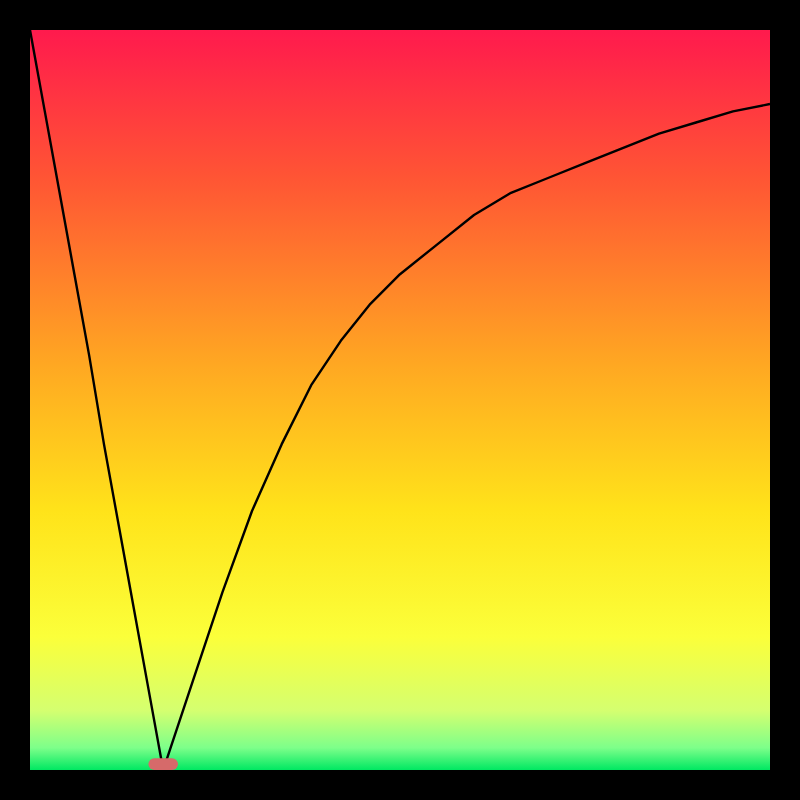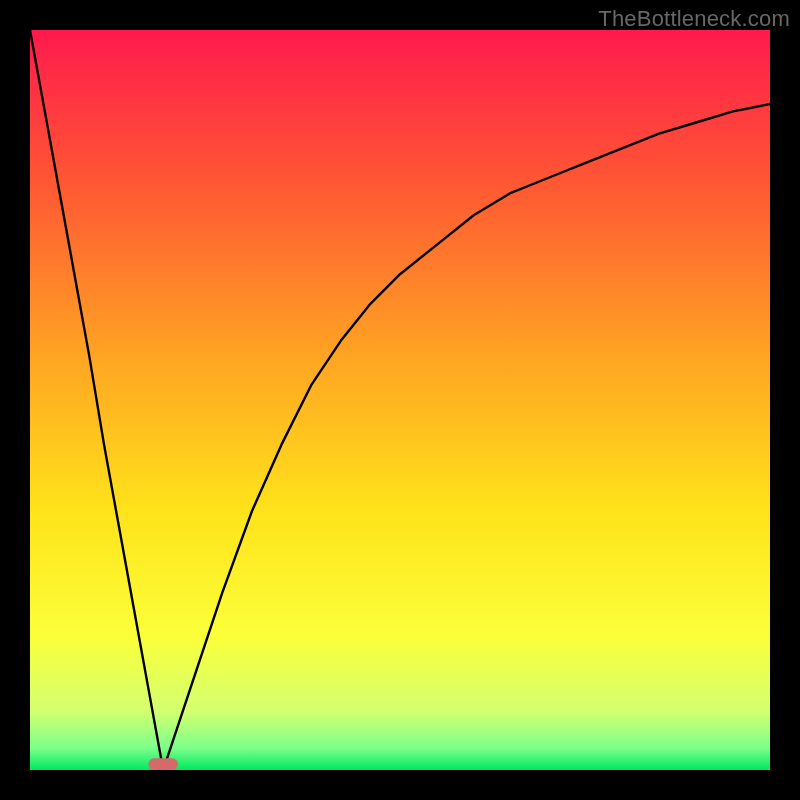--- a/index.html
+++ b/index.html
@@ -31,21 +31,20 @@
     color: #676767;
     font-size: 22px;
     font-weight: 500;
     letter-spacing: 0.2px;
   }
 </style>
 </head>
 <body>
 
 <div class="frame">
-  <div class="watermark">TheBottleneck.com</div>
   <svg class="plot" viewBox="0 0 740 740" preserveAspectRatio="none">
     <defs>
       <linearGradient id="bg-grad" x1="0" y1="0" x2="0" y2="1">
           <stop offset="0%" stop-color="#ff1a4d"></stop>
           <stop offset="20%" stop-color="#ff5534"></stop>
           <stop offset="45%" stop-color="#ffa722"></stop>
           <stop offset="65%" stop-color="#ffe31a"></stop>
           <stop offset="82%" stop-color="#fbff3a"></stop>
           <stop offset="92%" stop-color="#d4ff70"></stop>
           <stop offset="97%" stop-color="#7dff8a"></stop>

